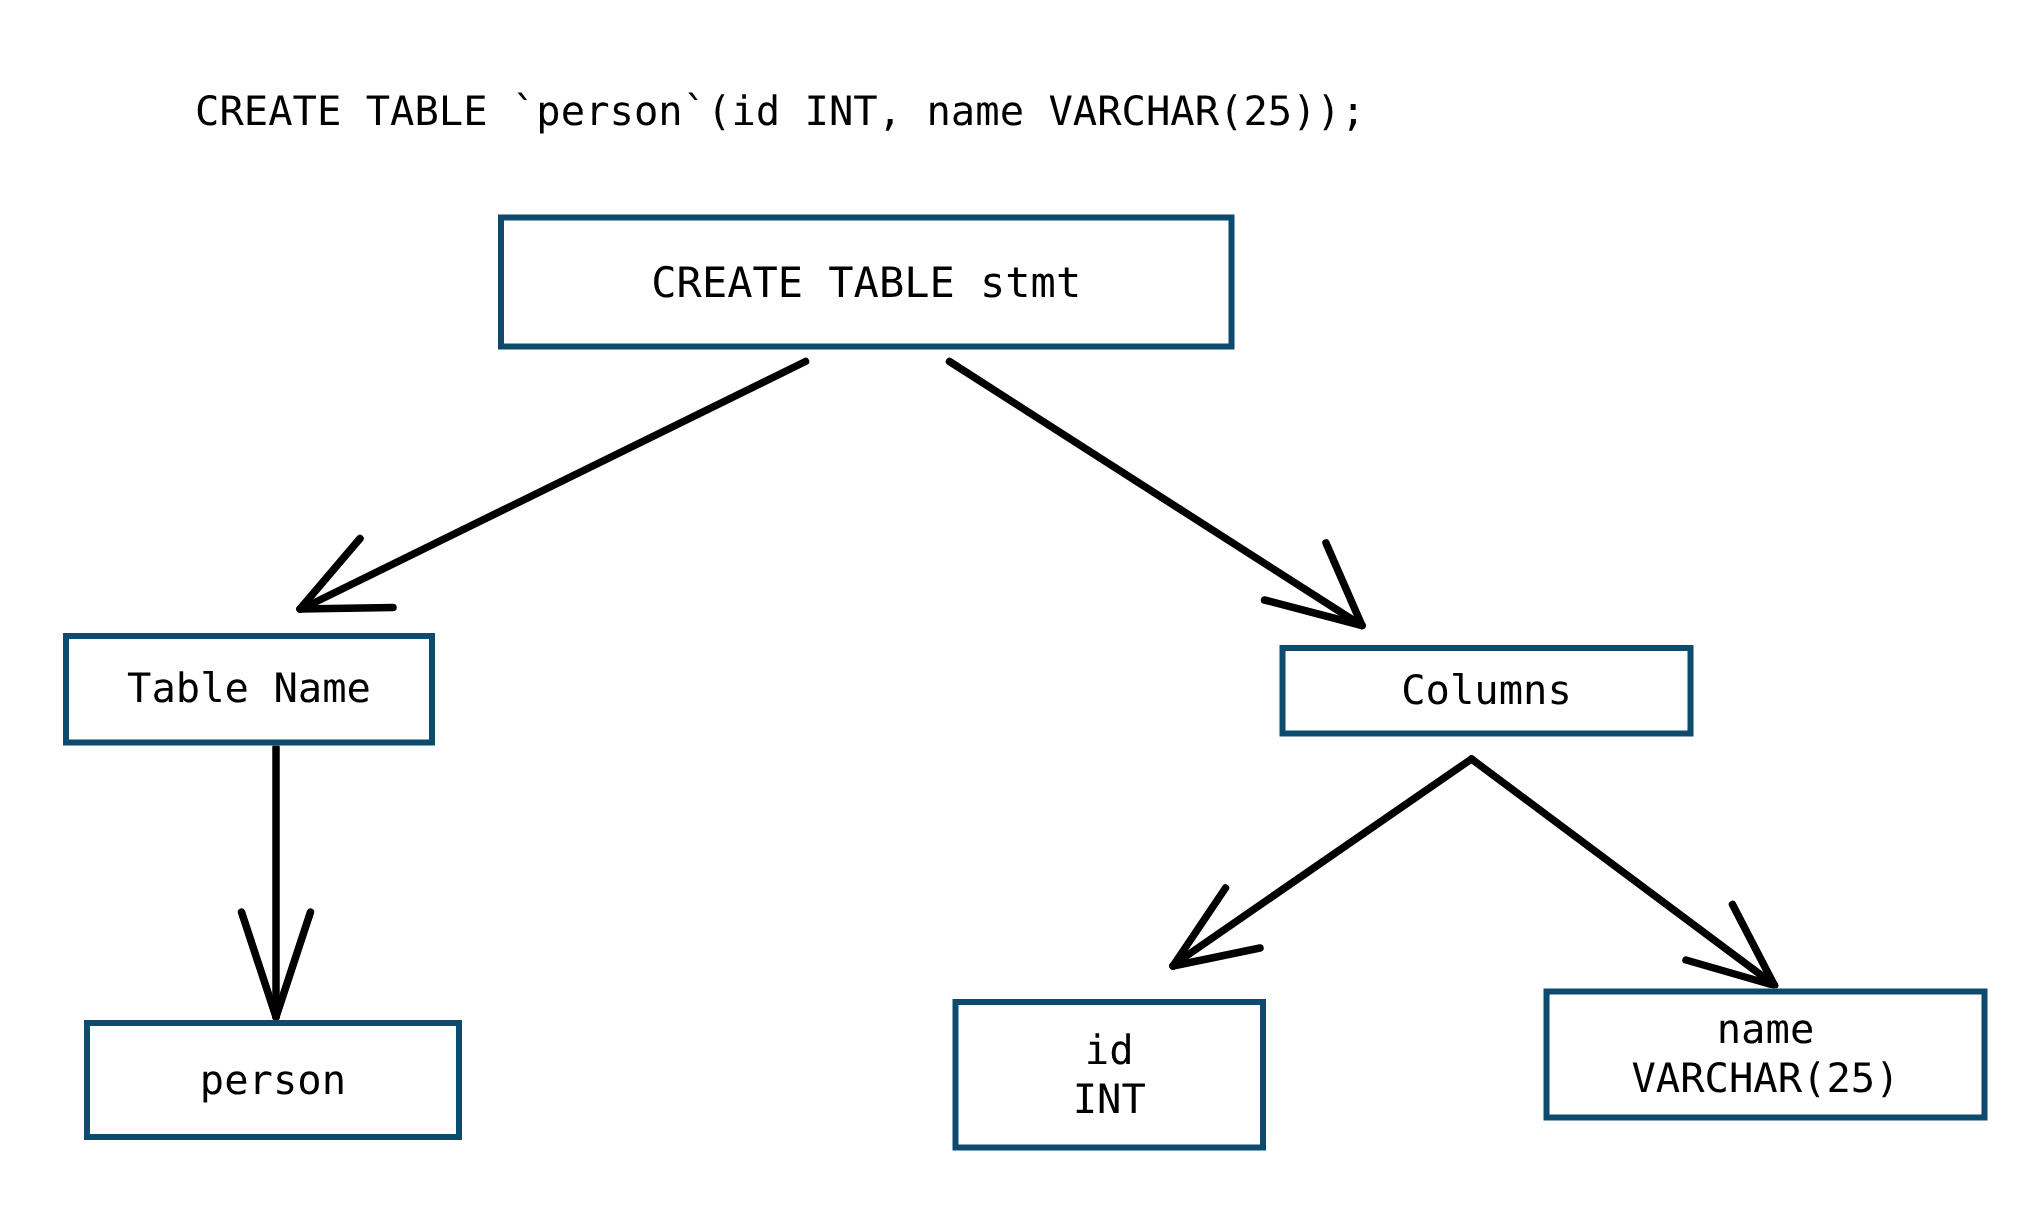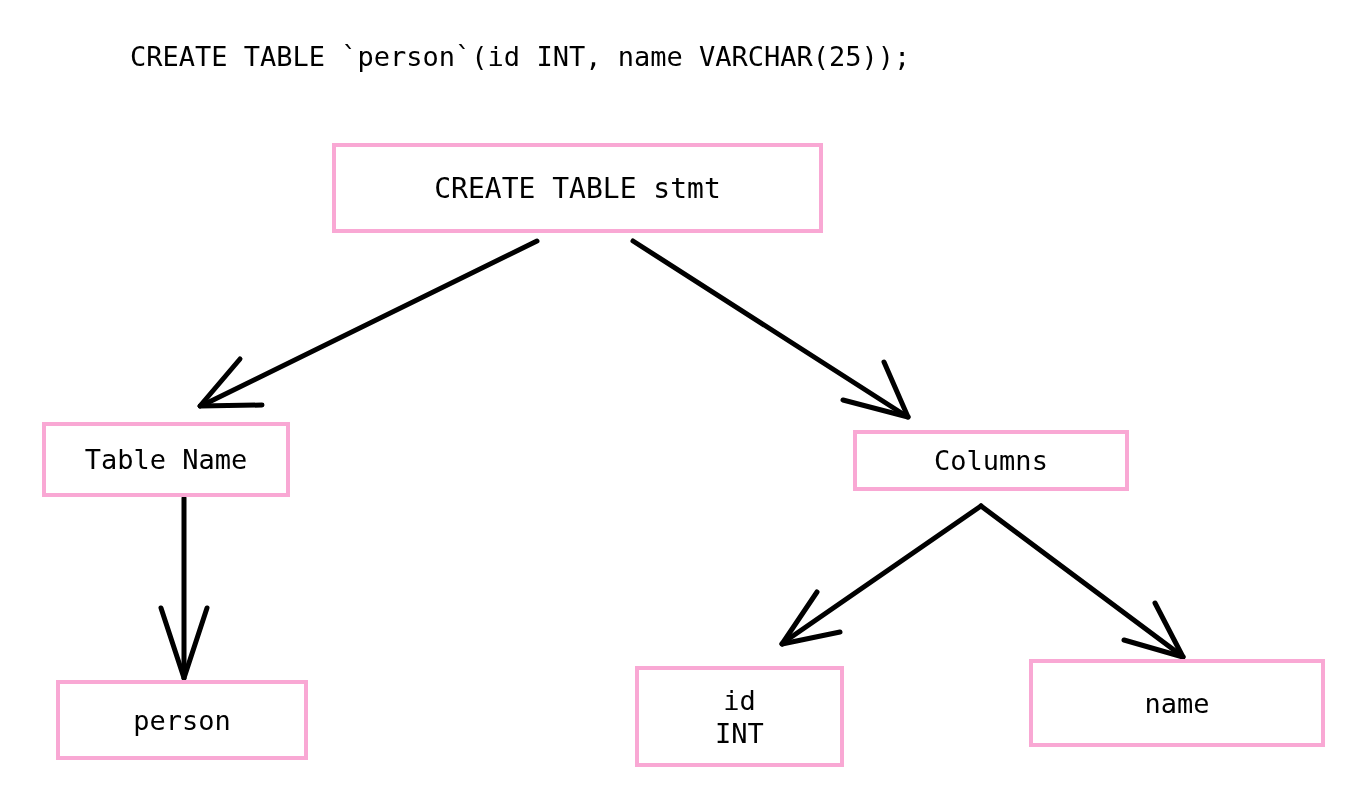--- a/index.html
+++ b/index.html
@@ -23,31 +23,31 @@
     position: absolute;
     left: 0;
     top: 0;
     width: 1362px;
     height: 804px;
     pointer-events: none;
   }
   .sql-title {
     position: absolute;
     left: 130px;
-    top: 40px;
+    top: 58px;
     font-size: 27px;
     line-height: 34px;
     letter-spacing: 0px;
     white-space: pre;
     font-family: "DejaVu Sans Mono", "Liberation Mono", monospace;
   }
   .node {
     position: absolute;
     box-sizing: border-box;
-    border: 4px solid #f9a8d4;
+    border: 4px solid #0c4a6e;
     background: #ffffff;
     display: flex;
     flex-direction: column;
     align-items: center;
     justify-content: center;
     text-align: center;
     font-family: "DejaVu Sans Mono", "Liberation Mono", monospace;
     font-size: 27px;
     line-height: 33px;
     white-space: pre;
@@ -118,15 +118,16 @@
     <span class="line">person</span>
   </div>
 
   <div class="node" id="node-col-id">
     <span class="line">id</span>
     <span class="line">INT</span>
   </div>
 
   <div class="node" id="node-col-name">
     <span class="line">name</span>
+    <span class="line">VARCHAR(25)</span>
   </div>
 
 </div>
 
 </body></html>

